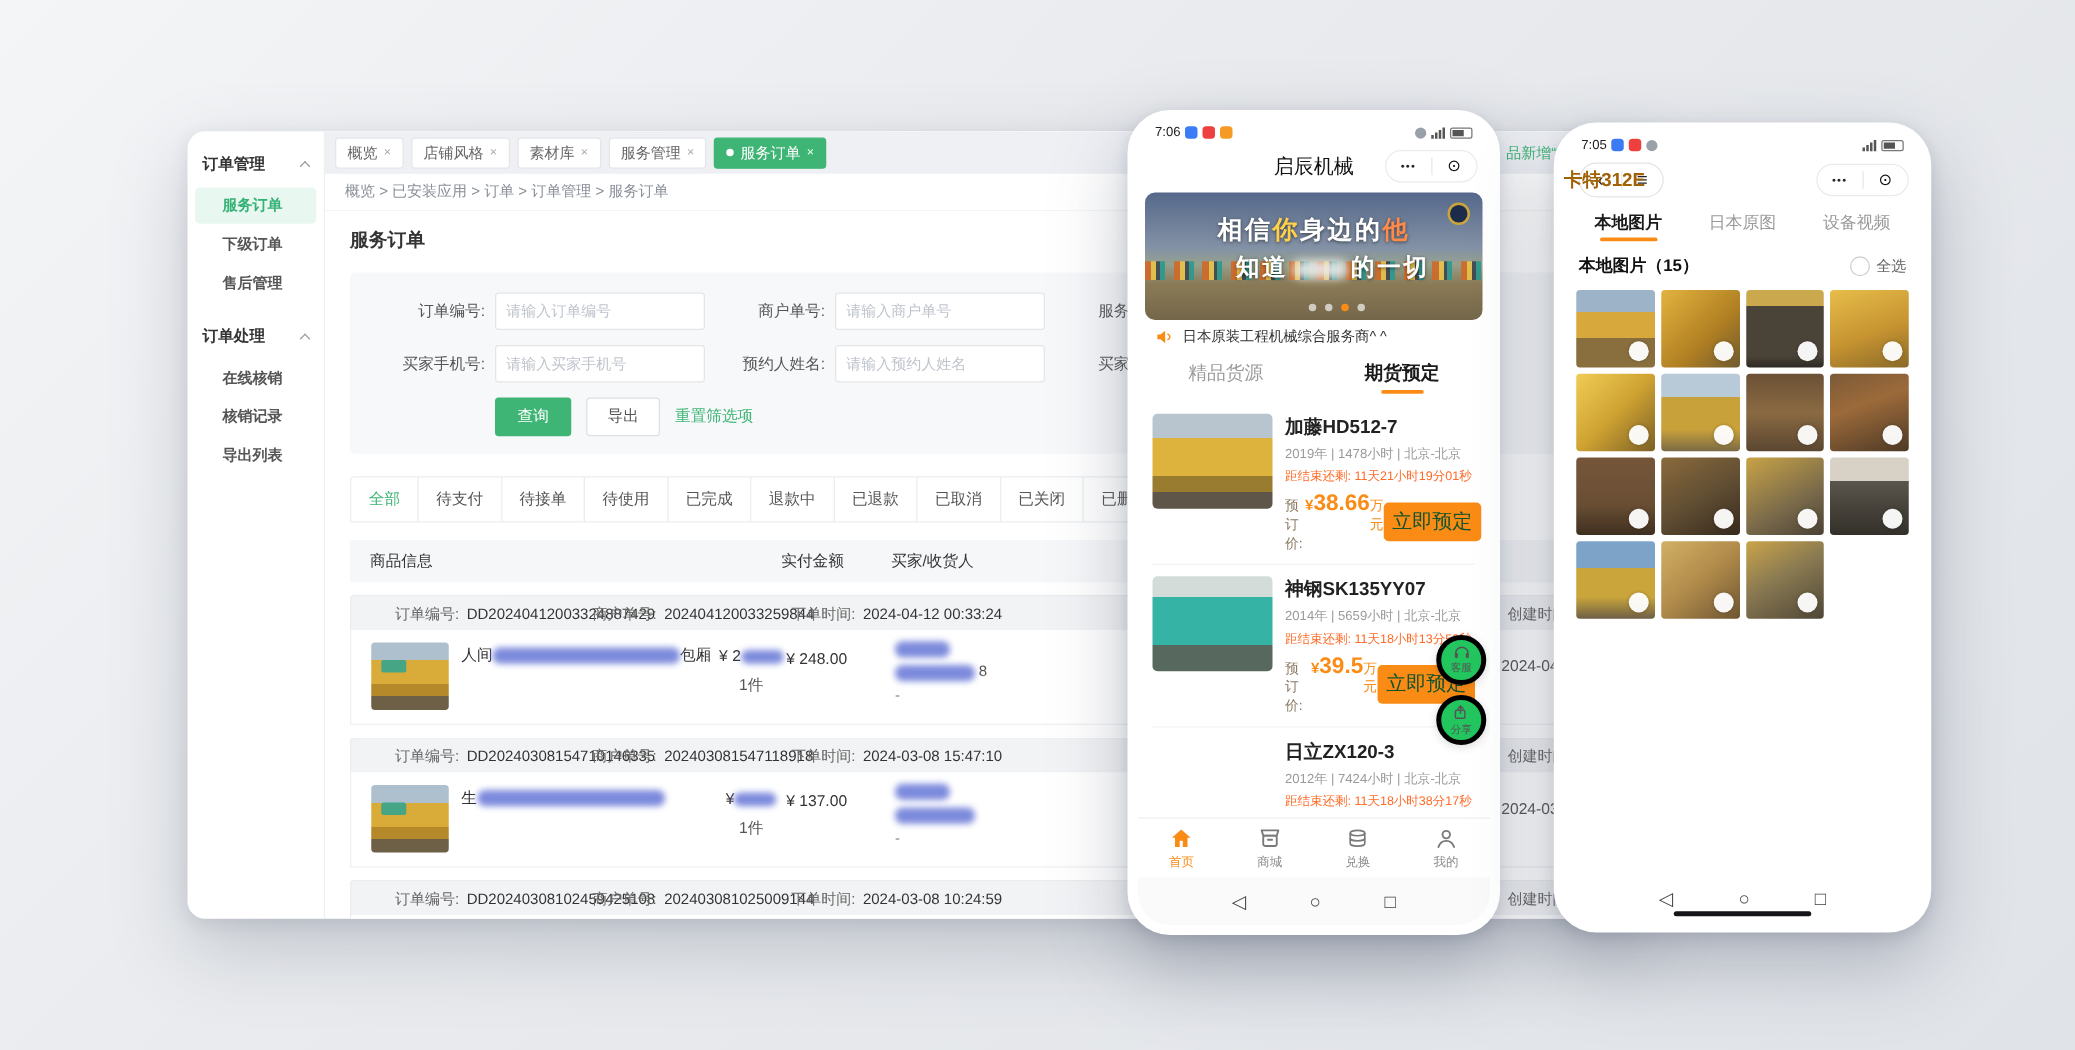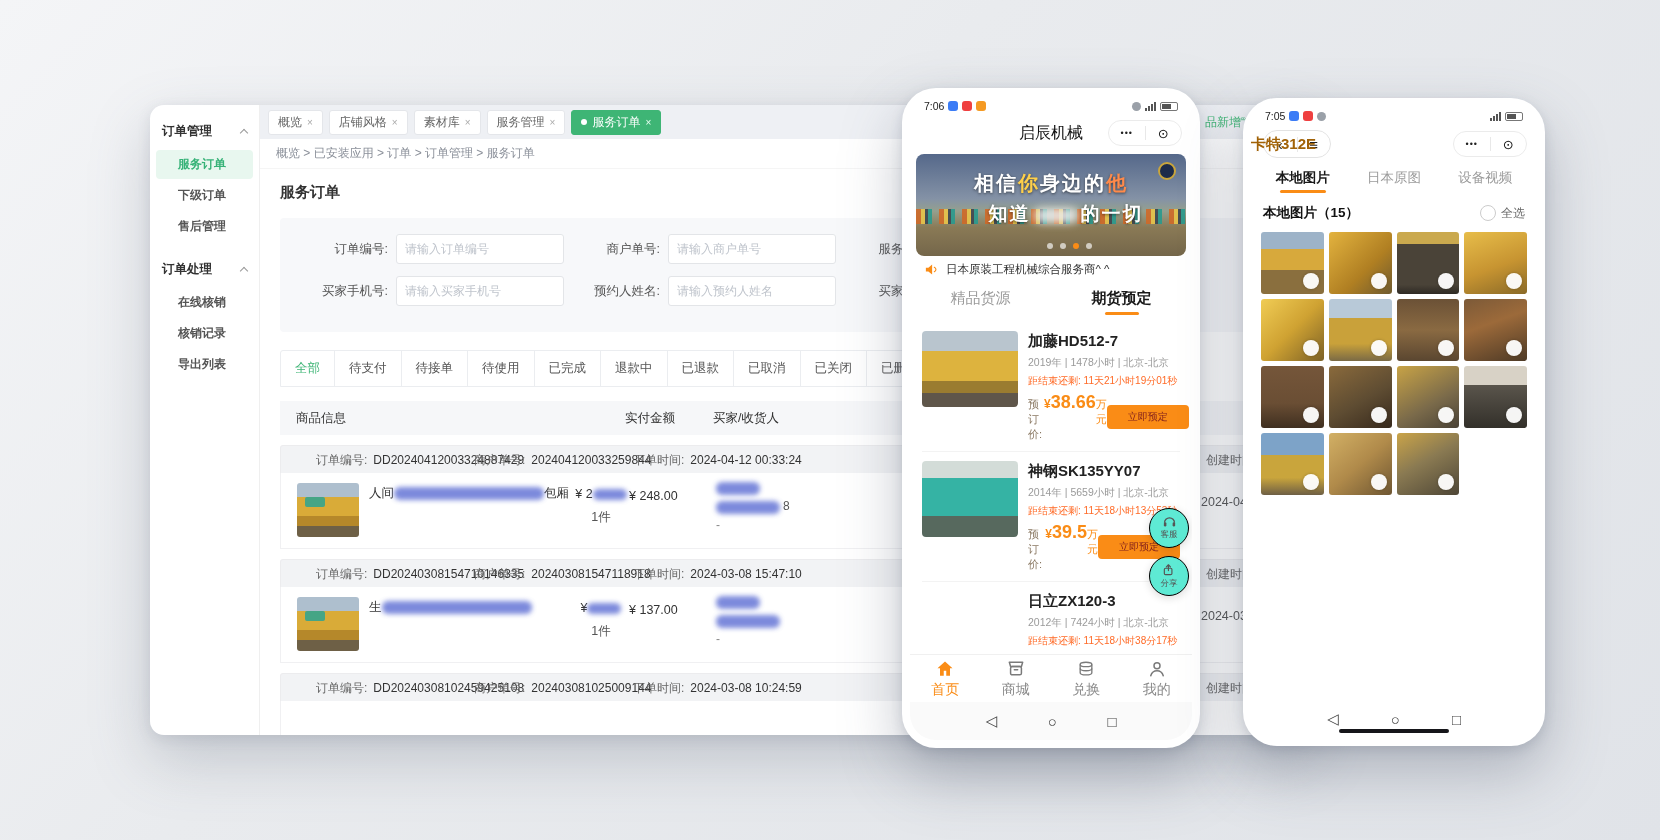--- a/index.html
+++ b/index.html
@@ -141,31 +141,31 @@
   .ph3 { background:linear-gradient(180deg,#e9e5de 0 18%,#e8델 0,#e85c30 18% 68%,#4e4a46 68% 100%); }
   .p1-info { flex:1; min-width:0; position:relative; }
   .p1-name { font-size:15px; font-weight:700; color:#222; margin-top:1px; white-space:nowrap; }
   .p1-meta { font-size:10.5px; color:#9a9a9a; margin-top:5px; white-space:nowrap; }
   .p1-cd { font-size:10px; color:#ff6a26; margin-top:4px; white-space:nowrap; }
   .p1-pricerow { display:flex; align-items:baseline; margin-top:4px; }
   .p1-plabel { font-size:11px; color:#8a7862; }
   .p1-cur { font-size:12px; color:#fa8c16; font-weight:700; margin-left:2px; }
   .p1-val { font-size:18px; color:#fa8c16; font-weight:700; }
   .p1-unit { font-size:11px; color:#fa8c16; }
-  .p1-buy { margin-left:auto; background:#fa8c16; color:#7f1d1d; font-size:10px; padding:5px 21px; border-radius:4px;
+  .p1-buy { margin-left:auto; background:#fa8c16; color:#14532d; font-size:16px; padding:5px 7px; border-radius:4px;
     align-self:center; cursor:pointer; white-space:nowrap; }
 
   .floaters { position:absolute; right:3px; top:412px; display:flex; flex-direction:column; gap:8px; }
-  .float-btn { width:40px; height:40px; border-radius:50%; background:#5eead4; border:1px solid #000000;
+  .float-btn { width:40px; height:40px; border-radius:50%; background:#22c55e; border:4px solid #000000;
     box-shadow:0 2px 8px rgba(0,0,0,.14); display:flex; flex-direction:column; align-items:center; justify-content:center; cursor:pointer; }
   .float-btn .fl { font-size:8.5px; color:#555; margin-top:1px; }
 
   .mp-tabbar { flex:none; height:48px; border-top:1px solid #f0f0f0; display:flex; background:#fff; }
   .tb-item { flex:1; display:flex; flex-direction:column; align-items:center; justify-content:center; gap:2px; cursor:pointer; }
-  .tb-item .tl { font-size:14px; color:#8a8a8a; }
+  .tb-item .tl { font-size:10px; color:#8a8a8a; }
   .tb-item.active .tl { color:#fa8c16; }
 
   .android-nav { flex:none; height:38px; background:#fafafa; display:flex; align-items:center; justify-content:space-around;
     padding:0 50px; font-size:15px; color:#444; position:relative; }
   .android-nav.white { background:#fff; }
   .home-bar { position:absolute; bottom:5px; left:50%; transform:translateX(-50%); width:110px; height:4px;
     background:#16161a; border-radius:2px; }
 
   
   .phone2 { left:1243px; top:98px; width:302px; height:648px; }
@@ -289,20 +289,25 @@
             </div>
             <div class="f-group">
               <span class="f-label">预约人姓名:</span>
               <input class="f-input" placeholder="请输入预约人姓名" style="">
             </div>
             <div class="f-group">
               <span class="f-label">买家信息:</span>
               <input class="f-input" placeholder="" style="">
             </div>
           </div>
+          <div class="f-btns">
+            <button class="btn-green">查询</button>
+            <button class="btn-plain">导出</button>
+            <span class="link-green">重置筛选项</span>
+          </div>
         </div>
 
         <div class="status-tabs">
           <span class="st-tab active">全部</span>
           <span class="st-tab">待支付</span>
           <span class="st-tab">待接单</span>
           <span class="st-tab">待使用</span>
           <span class="st-tab">已完成</span>
           <span class="st-tab">退款中</span>
           <span class="st-tab">已退款</span>

